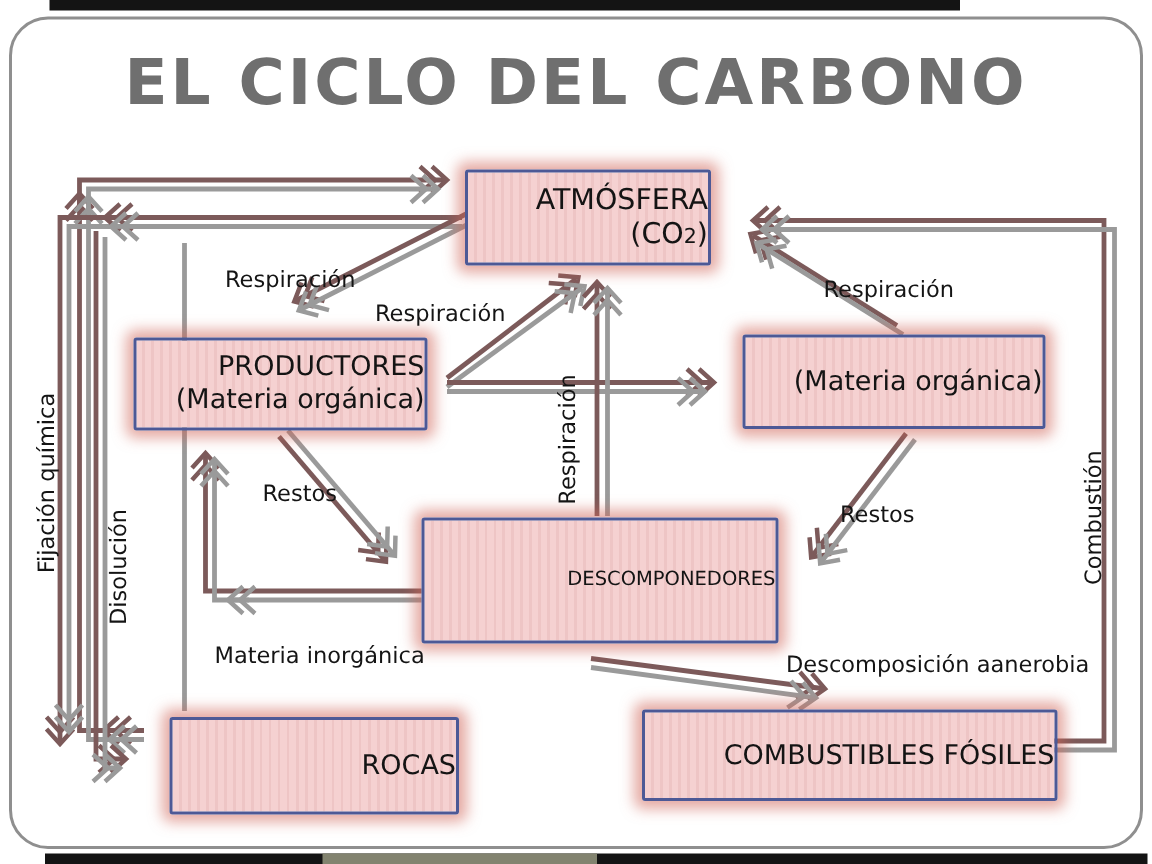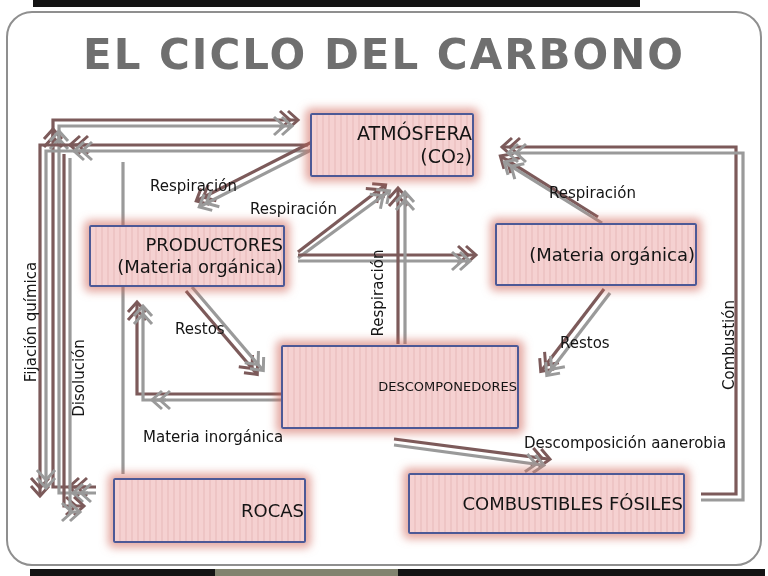--- a/index.html
+++ b/index.html
@@ -139,21 +139,21 @@
 </div>
 
 <div class="box" style="left:281px;top:345px;width:234px;height:80px;font-size:13px;">
   <div class="l1">DESCOMPONEDORES</div>
 </div>
 
 <div class="box" style="left:113px;top:478px;width:189px;height:61px;">
   <div class="l1">ROCAS</div>
 </div>
 
-<div class="box" style="left:408px;top:473px;width:273px;height:57px;">
+<div class="box" style="left:428px;top:473px;width:273px;height:57px;">
   <div class="l1">COMBUSTIBLES FÓSILES</div>
 </div>
 
 <div class="lbl" style="left:150px;top:177px;">Respiración</div>
 <div class="lbl" style="left:250px;top:200px;">Respiración</div>
 <div class="lbl" style="left:549px;top:184px;">Respiración</div>
 <div class="lbl vlbl" style="left:378px;top:293px;">Respiración</div>
 <div class="lbl" style="left:175px;top:320px;">Restos</div>
 <div class="lbl" style="left:560px;top:334px;">Restos</div>
 <div class="lbl" style="left:143px;top:428px;text-align:right;">Materia inorgánica</div>

